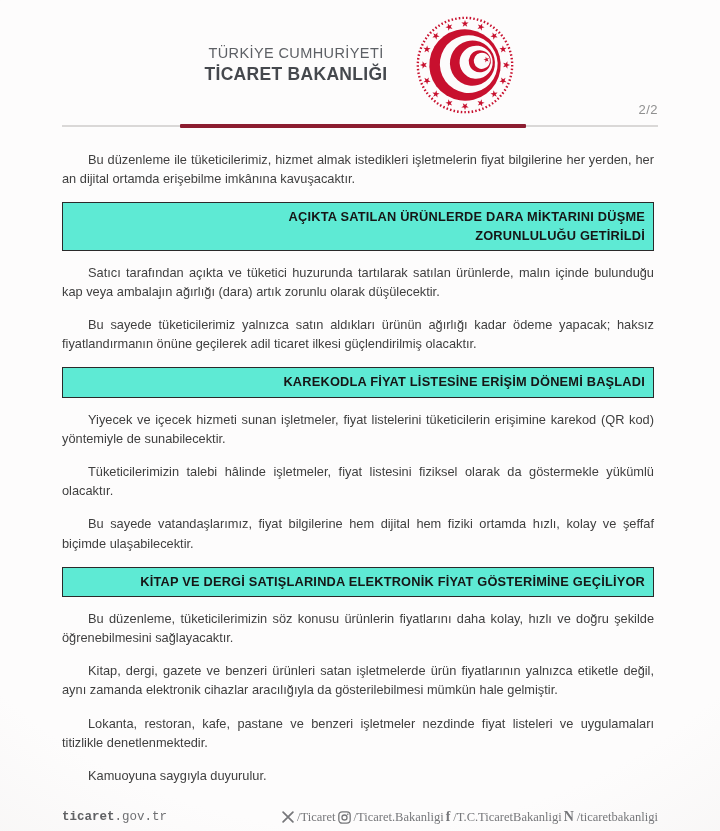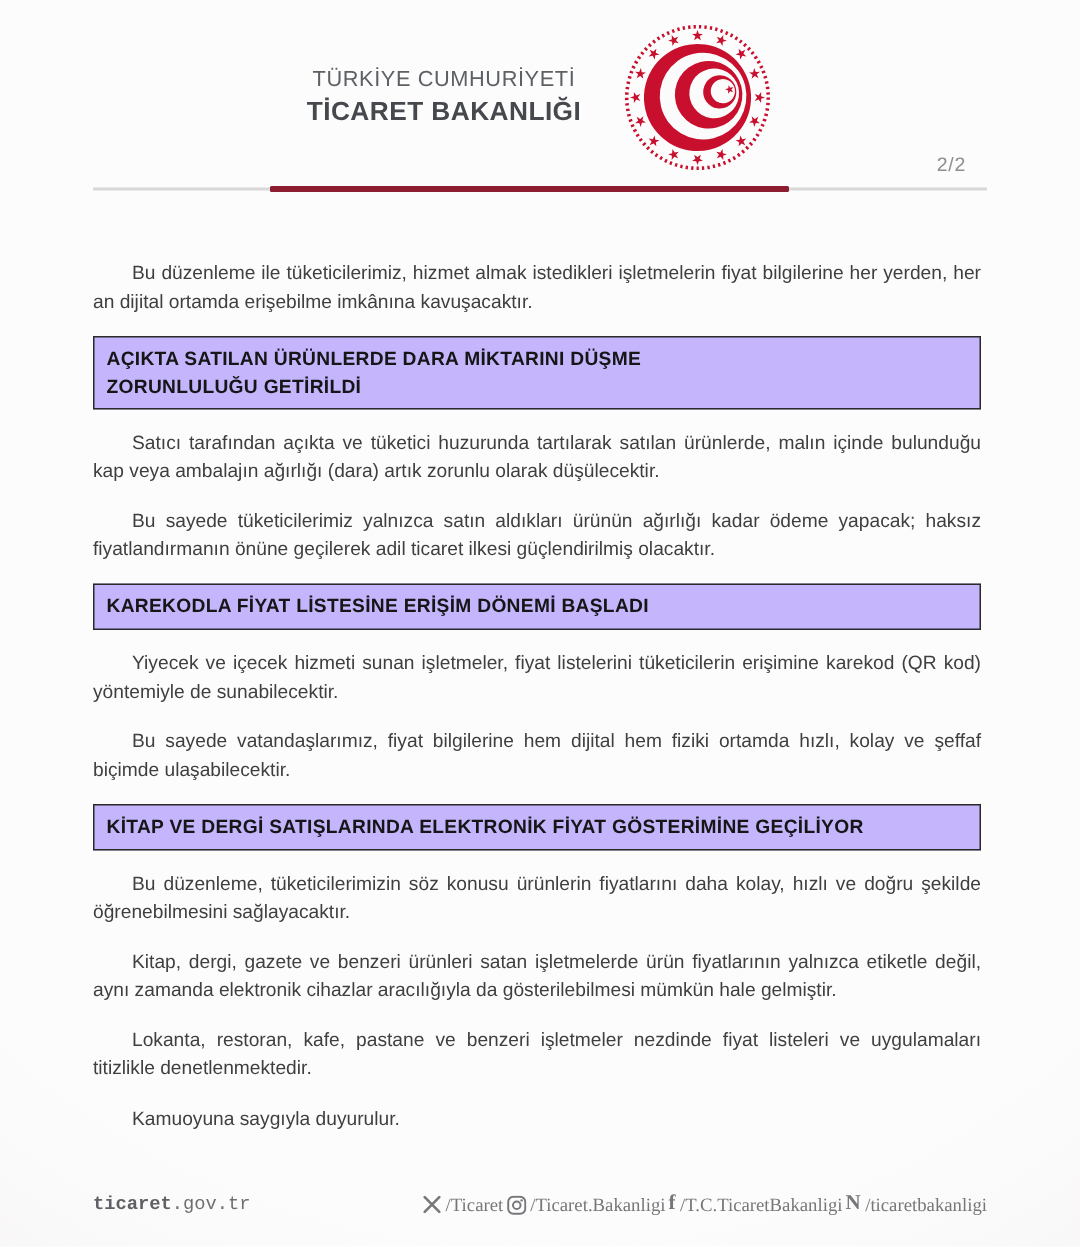--- a/index.html
+++ b/index.html
@@ -41,21 +41,21 @@
   .logo { width: 102px; height: 102px; flex: none; display: flex; }
 
   
   .divider-wrap {
     position: relative;
     margin: 0 62px;
     height: 22px;
   }
   .page-number {
     position: absolute;
-    right: 14px;
+    right: 0;
     top: -10px;
     font-size: 13px;
     color: #8f8f8f;
     letter-spacing: 0.5px;
   }
   .rule {
     position: absolute;
     left: 0; right: 0;
     top: 13px;
     height: 2px;
@@ -80,22 +80,22 @@
     line-height: 1.5;
     text-align: justify;
   }
   .doc-body p {
     text-indent: 26px;
     margin-bottom: 14px;
     color: #3f3f3f;
   }
   .heading-box {
     border: 1.5px solid #2a2a2a;
-    background: #c4b5fd;
-    text-align: left;
+    background: #5eead4;
+    text-align: right;
     text-indent: 0;
     padding: 5px 8px;
     margin: 2px 0 12px 0;
     font-weight: 700;
     font-size: 12.8px;
     letter-spacing: 0.2px;
     color: #161616;
     line-height: 1.42;
   }
   .heading-box div { white-space: normal; }
@@ -189,20 +189,21 @@
   </div>
 
   <p>Satıcı tarafından açıkta ve tüketici huzurunda tartılarak satılan ürünlerde, malın içinde bulunduğu kap veya ambalajın ağırlığı (dara) artık zorunlu olarak düşülecektir.</p>
   <p>Bu sayede tüketicilerimiz yalnızca satın aldıkları ürünün ağırlığı kadar ödeme yapacak; haksız fiyatlandırmanın önüne geçilerek adil ticaret ilkesi güçlendirilmiş olacaktır.</p>
 
   <div class="heading-box">
     <div>KAREKODLA FİYAT LİSTESİNE ERİŞİM DÖNEMİ BAŞLADI</div>
   </div>
 
   <p>Yiyecek ve içecek hizmeti sunan işletmeler, fiyat listelerini tüketicilerin erişimine karekod (QR kod) yöntemiyle de sunabilecektir.</p>
+  <p>Tüketicilerimizin talebi hâlinde işletmeler, fiyat listesini fiziksel olarak da göstermekle yükümlü olacaktır.</p>
   <p>Bu sayede vatandaşlarımız, fiyat bilgilerine hem dijital hem fiziki ortamda hızlı, kolay ve şeffaf biçimde ulaşabilecektir.</p>
 
   <div class="heading-box">
     <div>KİTAP VE DERGİ SATIŞLARINDA ELEKTRONİK FİYAT GÖSTERİMİNE GEÇİLİYOR</div>
   </div>
 
   <p>Bu düzenleme, tüketicilerimizin söz konusu ürünlerin fiyatlarını daha kolay, hızlı ve doğru şekilde öğrenebilmesini sağlayacaktır.</p>
   <p>Kitap, dergi, gazete ve benzeri ürünleri satan işletmelerde ürün fiyatlarının yalnızca etiketle değil, aynı zamanda elektronik cihazlar aracılığıyla da gösterilebilmesi mümkün hale gelmiştir.</p>
   <p>Lokanta, restoran, kafe, pastane ve benzeri işletmeler nezdinde fiyat listeleri ve uygulamaları titizlikle denetlenmektedir.</p>
   <p>Kamuoyuna saygıyla duyurulur.</p>

